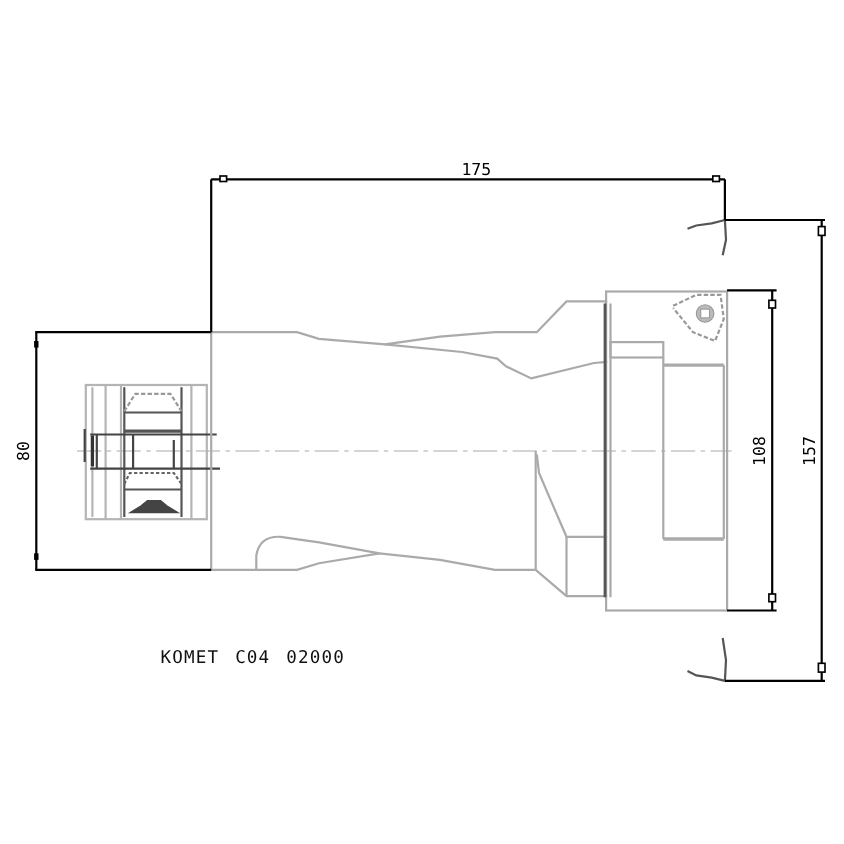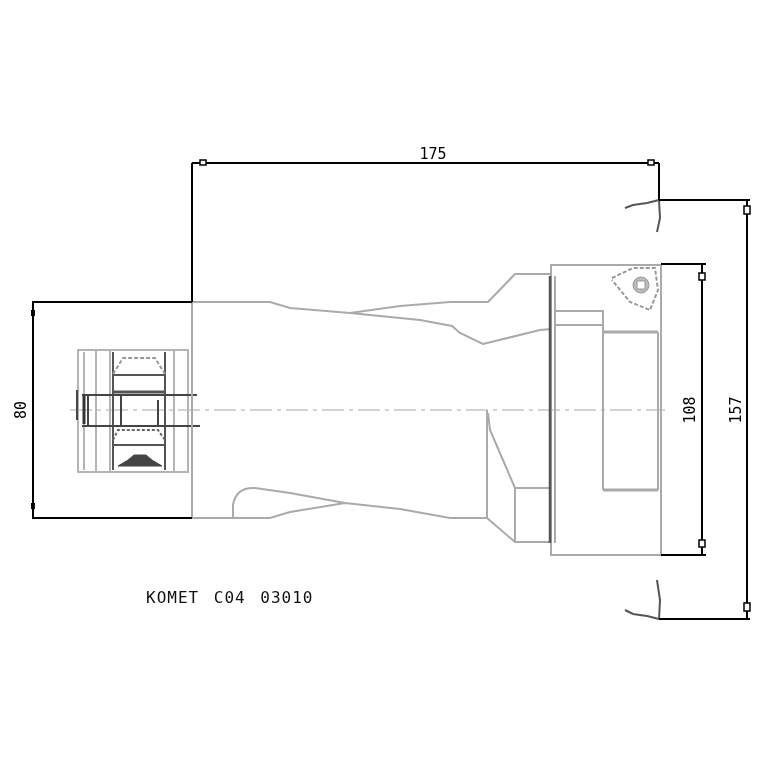--- a/index.html
+++ b/index.html
@@ -129,13 +129,13 @@
   <g>
     <line x1="659" y1="200" x2="750" y2="200" stroke="#000" stroke-width="2"></line>
     <line x1="659" y1="619" x2="750" y2="619" stroke="#000" stroke-width="2"></line>
     <line x1="747" y1="200" x2="747" y2="619" stroke="#000" stroke-width="2"></line>
     <rect x="744" y="206" width="6" height="8" fill="#fff" stroke="#000" stroke-width="1.5"></rect>
     <rect x="744" y="603" width="6" height="8" fill="#fff" stroke="#000" stroke-width="1.5"></rect>
     <text class="dim-text" x="0" y="0" text-anchor="middle" transform="translate(741,410) rotate(-90)">157</text>
   </g>
 </svg>
 
-<div class="caption">KOMET C04 03010</div>
+<div class="caption">KOMET C04 02000</div>
 
 </body></html>

